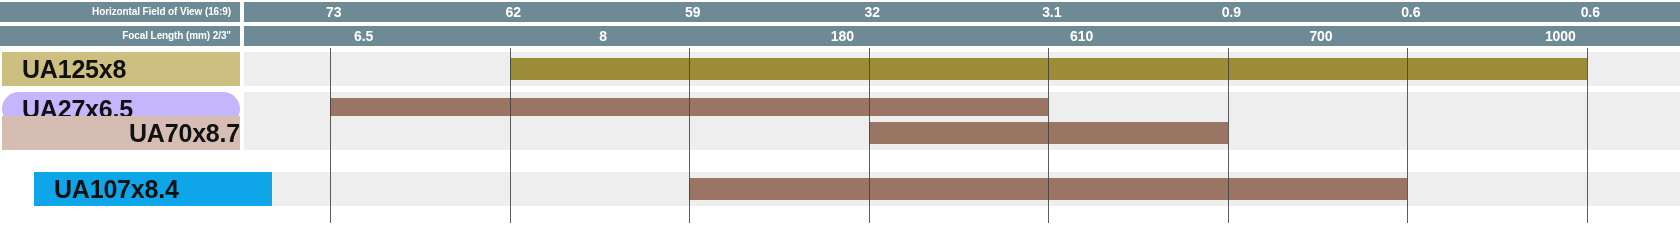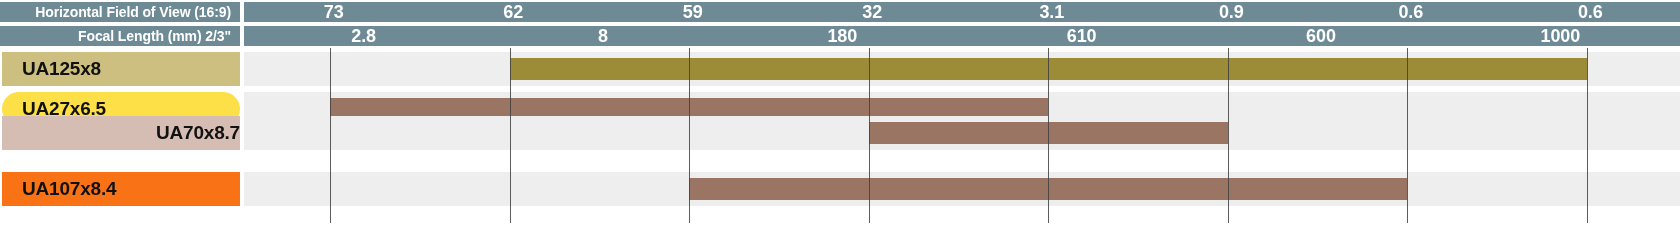--- a/index.html
+++ b/index.html
@@ -24,41 +24,41 @@
     display: flex;
   }
   .hdr-row.r0 { top: 2px; }
   .hdr-row.r1 { top: 26px; }
 
   .hdr-title {
     width: 240px;
     height: 20px;
     background: #6d8a95;
     color: #ffffff;
-    font-size: 14px;
+    font-size: 10px;
     font-weight: bold;
     line-height: 20px;
     text-align: right;
     padding-right: 9px;
     white-space: nowrap;
     overflow: hidden;
     letter-spacing: -0.1px;
   }
   .hdr-gap { width: 4px; height: 20px; background: #ffffff; }
   .hdr-cells {
     flex: 1;
     height: 20px;
     background: #6d8a95;
     display: flex;
   }
   .hdr-cell {
     flex: 1 1 0;
     height: 20px;
     color: #ffffff;
-    font-size: 18px;
+    font-size: 14px;
     font-weight: bold;
     line-height: 20px;
     text-align: center;
     letter-spacing: -0.1px;
   }
 
   
   .plot {
     position: absolute;
     left: 244px;
@@ -80,21 +80,21 @@
     position: absolute;
     left: 0;
     width: 1680px;
     height: 34px;
   }
   .row-label {
     position: absolute;
     left: 2px; top: 0;
     width: 238px; height: 34px;
     line-height: 34px;
-    font-size: 19px;
+    font-size: 25px;
     font-weight: bold;
     color: #111111;
     padding-left: 20px;
     white-space: nowrap;
     letter-spacing: -0.2px;
   }
   .row-track {
     position: absolute;
     left: 244px; top: 0;
     width: 1436px; height: 34px;
@@ -123,53 +123,53 @@
       <div class="hdr-cell">0.9</div>
       <div class="hdr-cell">0.6</div>
       <div class="hdr-cell">0.6</div>
     </div>
   </div>
 
   <div class="hdr-row r1">
     <div class="hdr-title">Focal Length (mm) 2/3"</div>
     <div class="hdr-gap"></div>
     <div class="hdr-cells">
-      <div class="hdr-cell">2.8</div>
+      <div class="hdr-cell">6.5</div>
       <div class="hdr-cell">8</div>
       <div class="hdr-cell">180</div>
       <div class="hdr-cell">610</div>
-      <div class="hdr-cell">600</div>
+      <div class="hdr-cell">700</div>
       <div class="hdr-cell">1000</div>
     </div>
   </div>
 
   <div id="rows-host">
       <div class="row" style="top: 52px;">
         <div class="row-track">
           <div class="bar" style="left: 18.5%; width: 75%; background: rgb(157, 140, 55);"></div>
         </div>
         <div class="row-label" style="background: rgb(205, 191, 127);">UA125x8</div>
       </div>
       <div class="row" style="top: 92px;">
         <div class="row-track">
           <div class="bar" style="left: 6%; width: 50%; background: rgb(155, 117, 99);"></div>
         </div>
-        <div class="row-label" style="background: #fde047; border-radius: 17px;">UA27x6.5</div>
+        <div class="row-label" style="background: #c4b5fd; border-radius: 17px;">UA27x6.5</div>
       </div>
       <div class="row" style="top: 116px; text-align: right;">
         <div class="row-track">
           <div class="bar" style="left: 43.5%; width: 25%; background: rgb(155, 117, 99);"></div>
         </div>
         <div class="row-label" style="background: rgb(213, 189, 179);">UA70x8.7</div>
       </div>
       <div class="row" style="top: 172px;">
         <div class="row-track">
           <div class="bar" style="left: 31%; width: 50%; background: rgb(155, 117, 99);"></div>
         </div>
-        <div class="row-label" style="background: #f97316;">UA107x8.4</div>
+        <div class="row-label" style="background: #0ea5e9; margin-left: 32px;">UA107x8.4</div>
       </div>
     </div>
 
   <div class="plot" id="gridlines-host">
       <div class="gridline" style="left: 6%;"></div>
       <div class="gridline" style="left: 18.5%;"></div>
       <div class="gridline" style="left: 31%;"></div>
       <div class="gridline" style="left: 43.5%;"></div>
       <div class="gridline" style="left: 56%;"></div>
       <div class="gridline" style="left: 68.5%;"></div>

